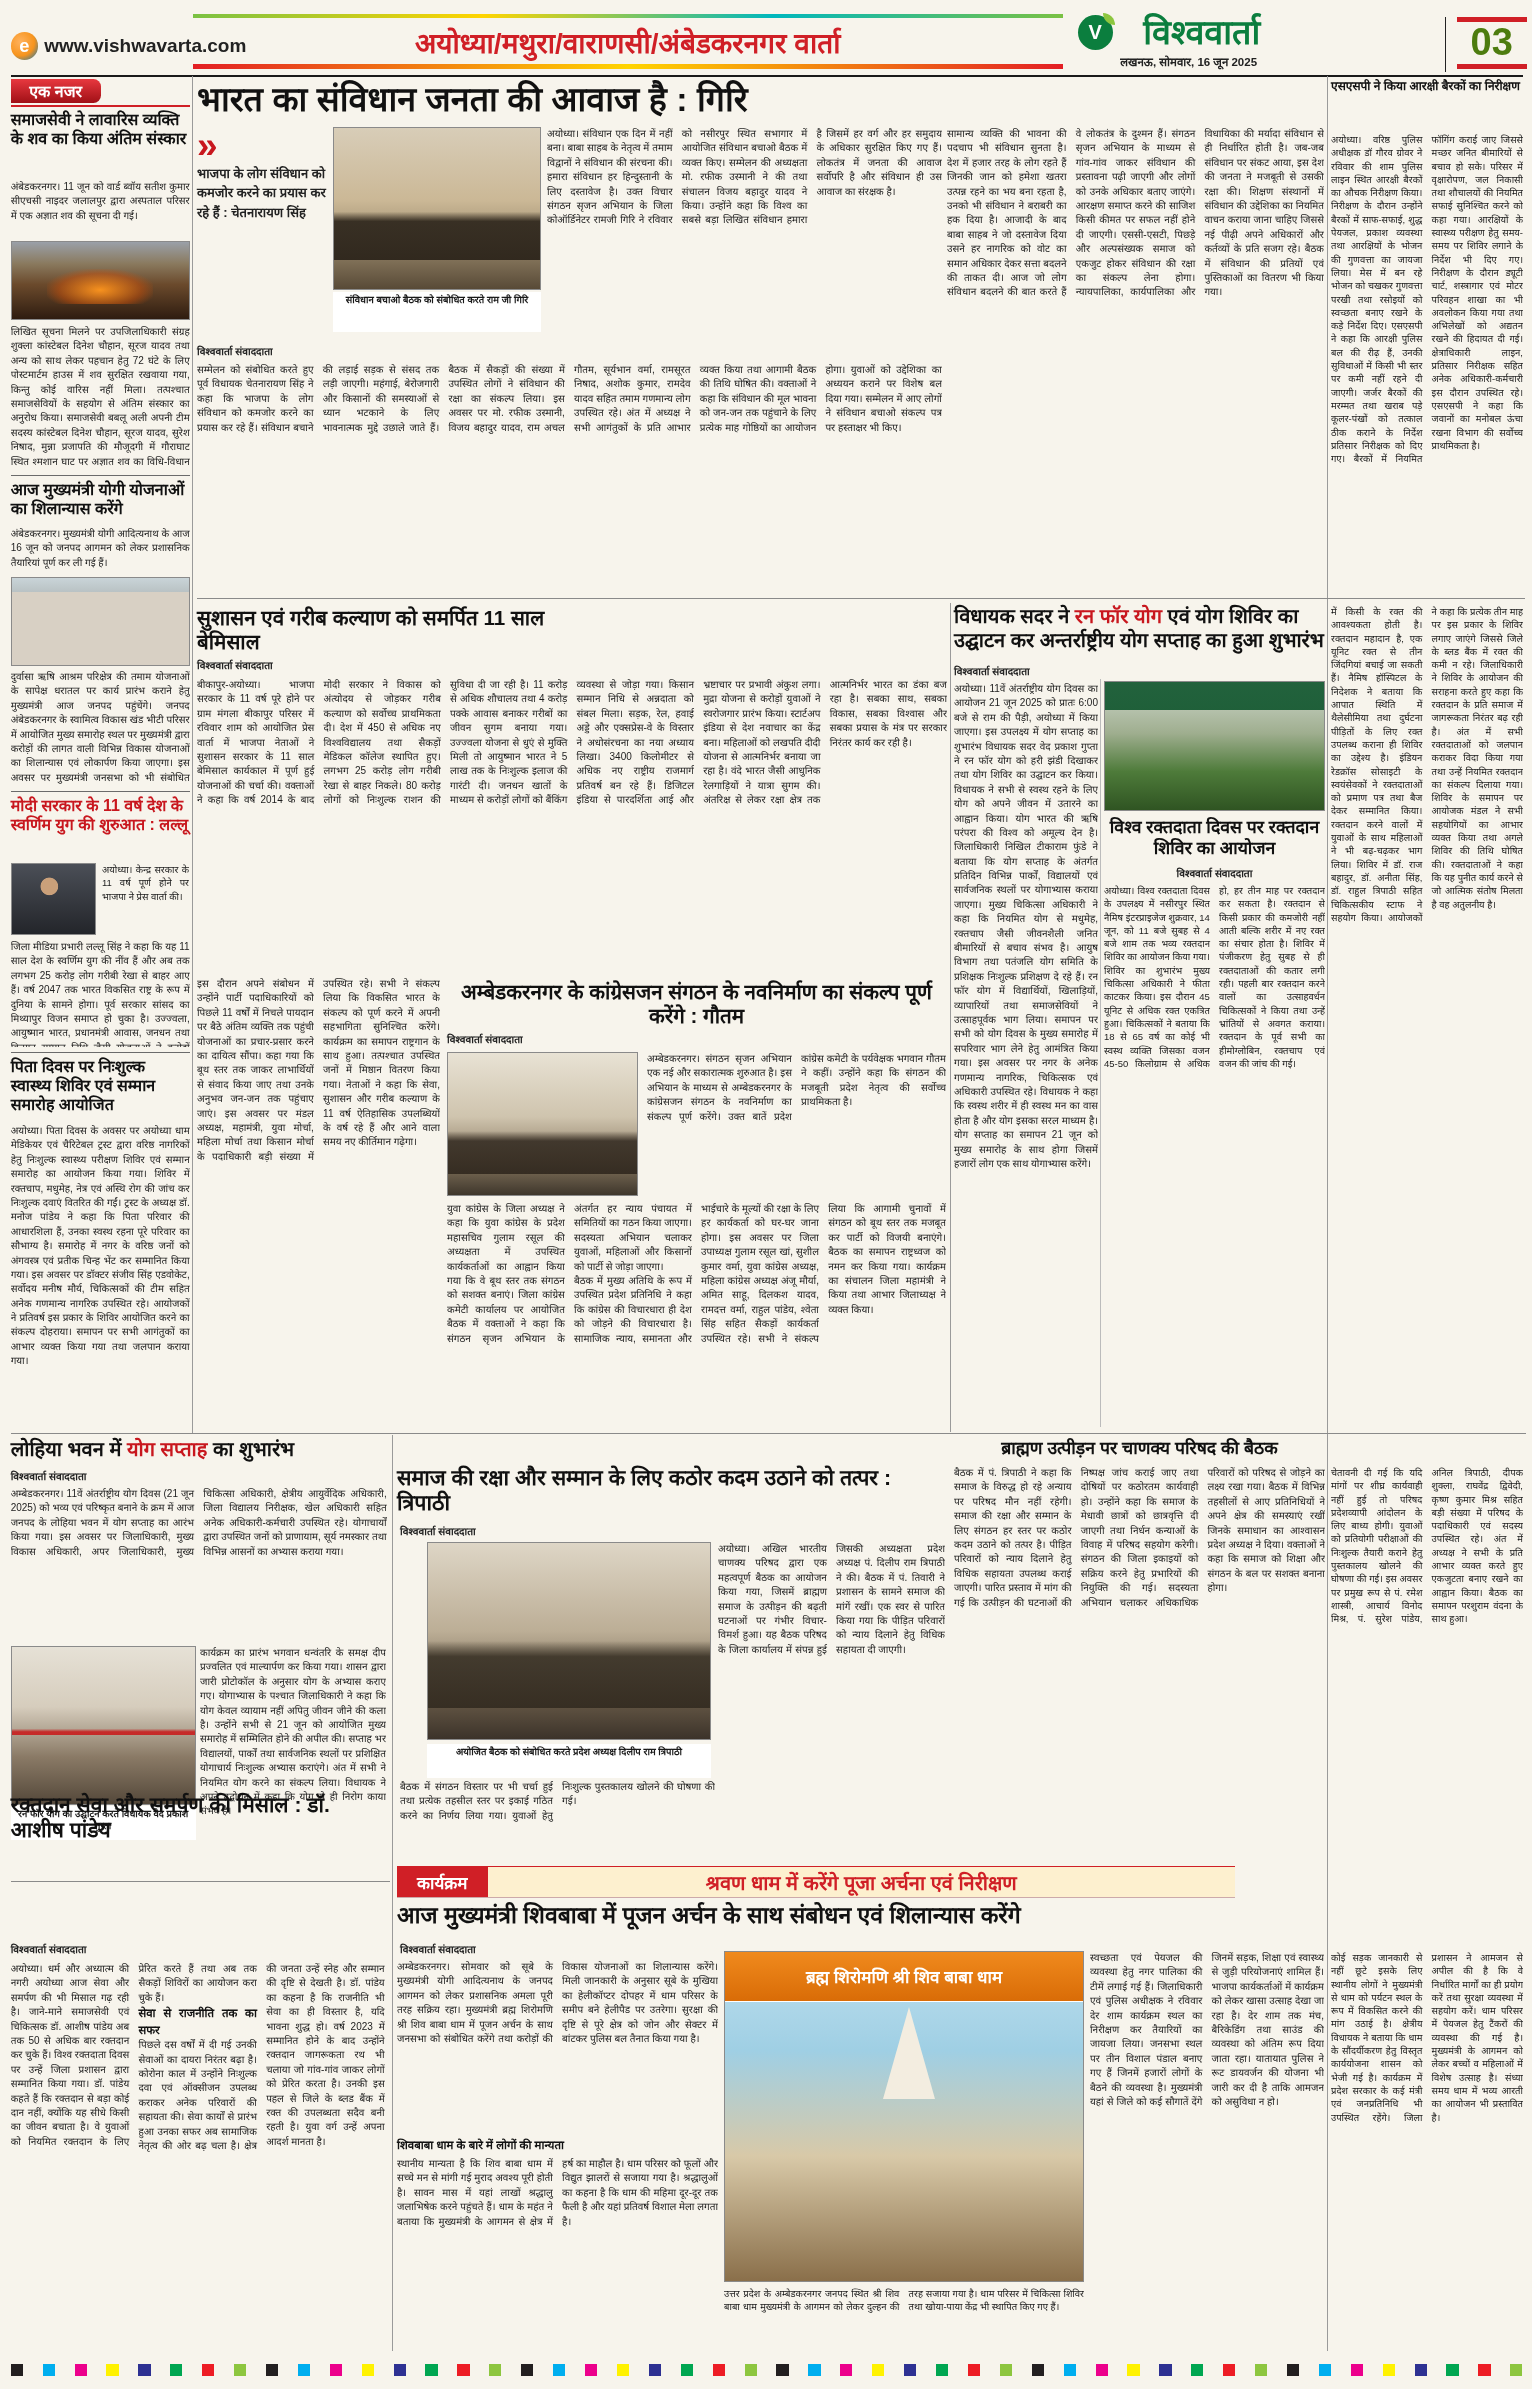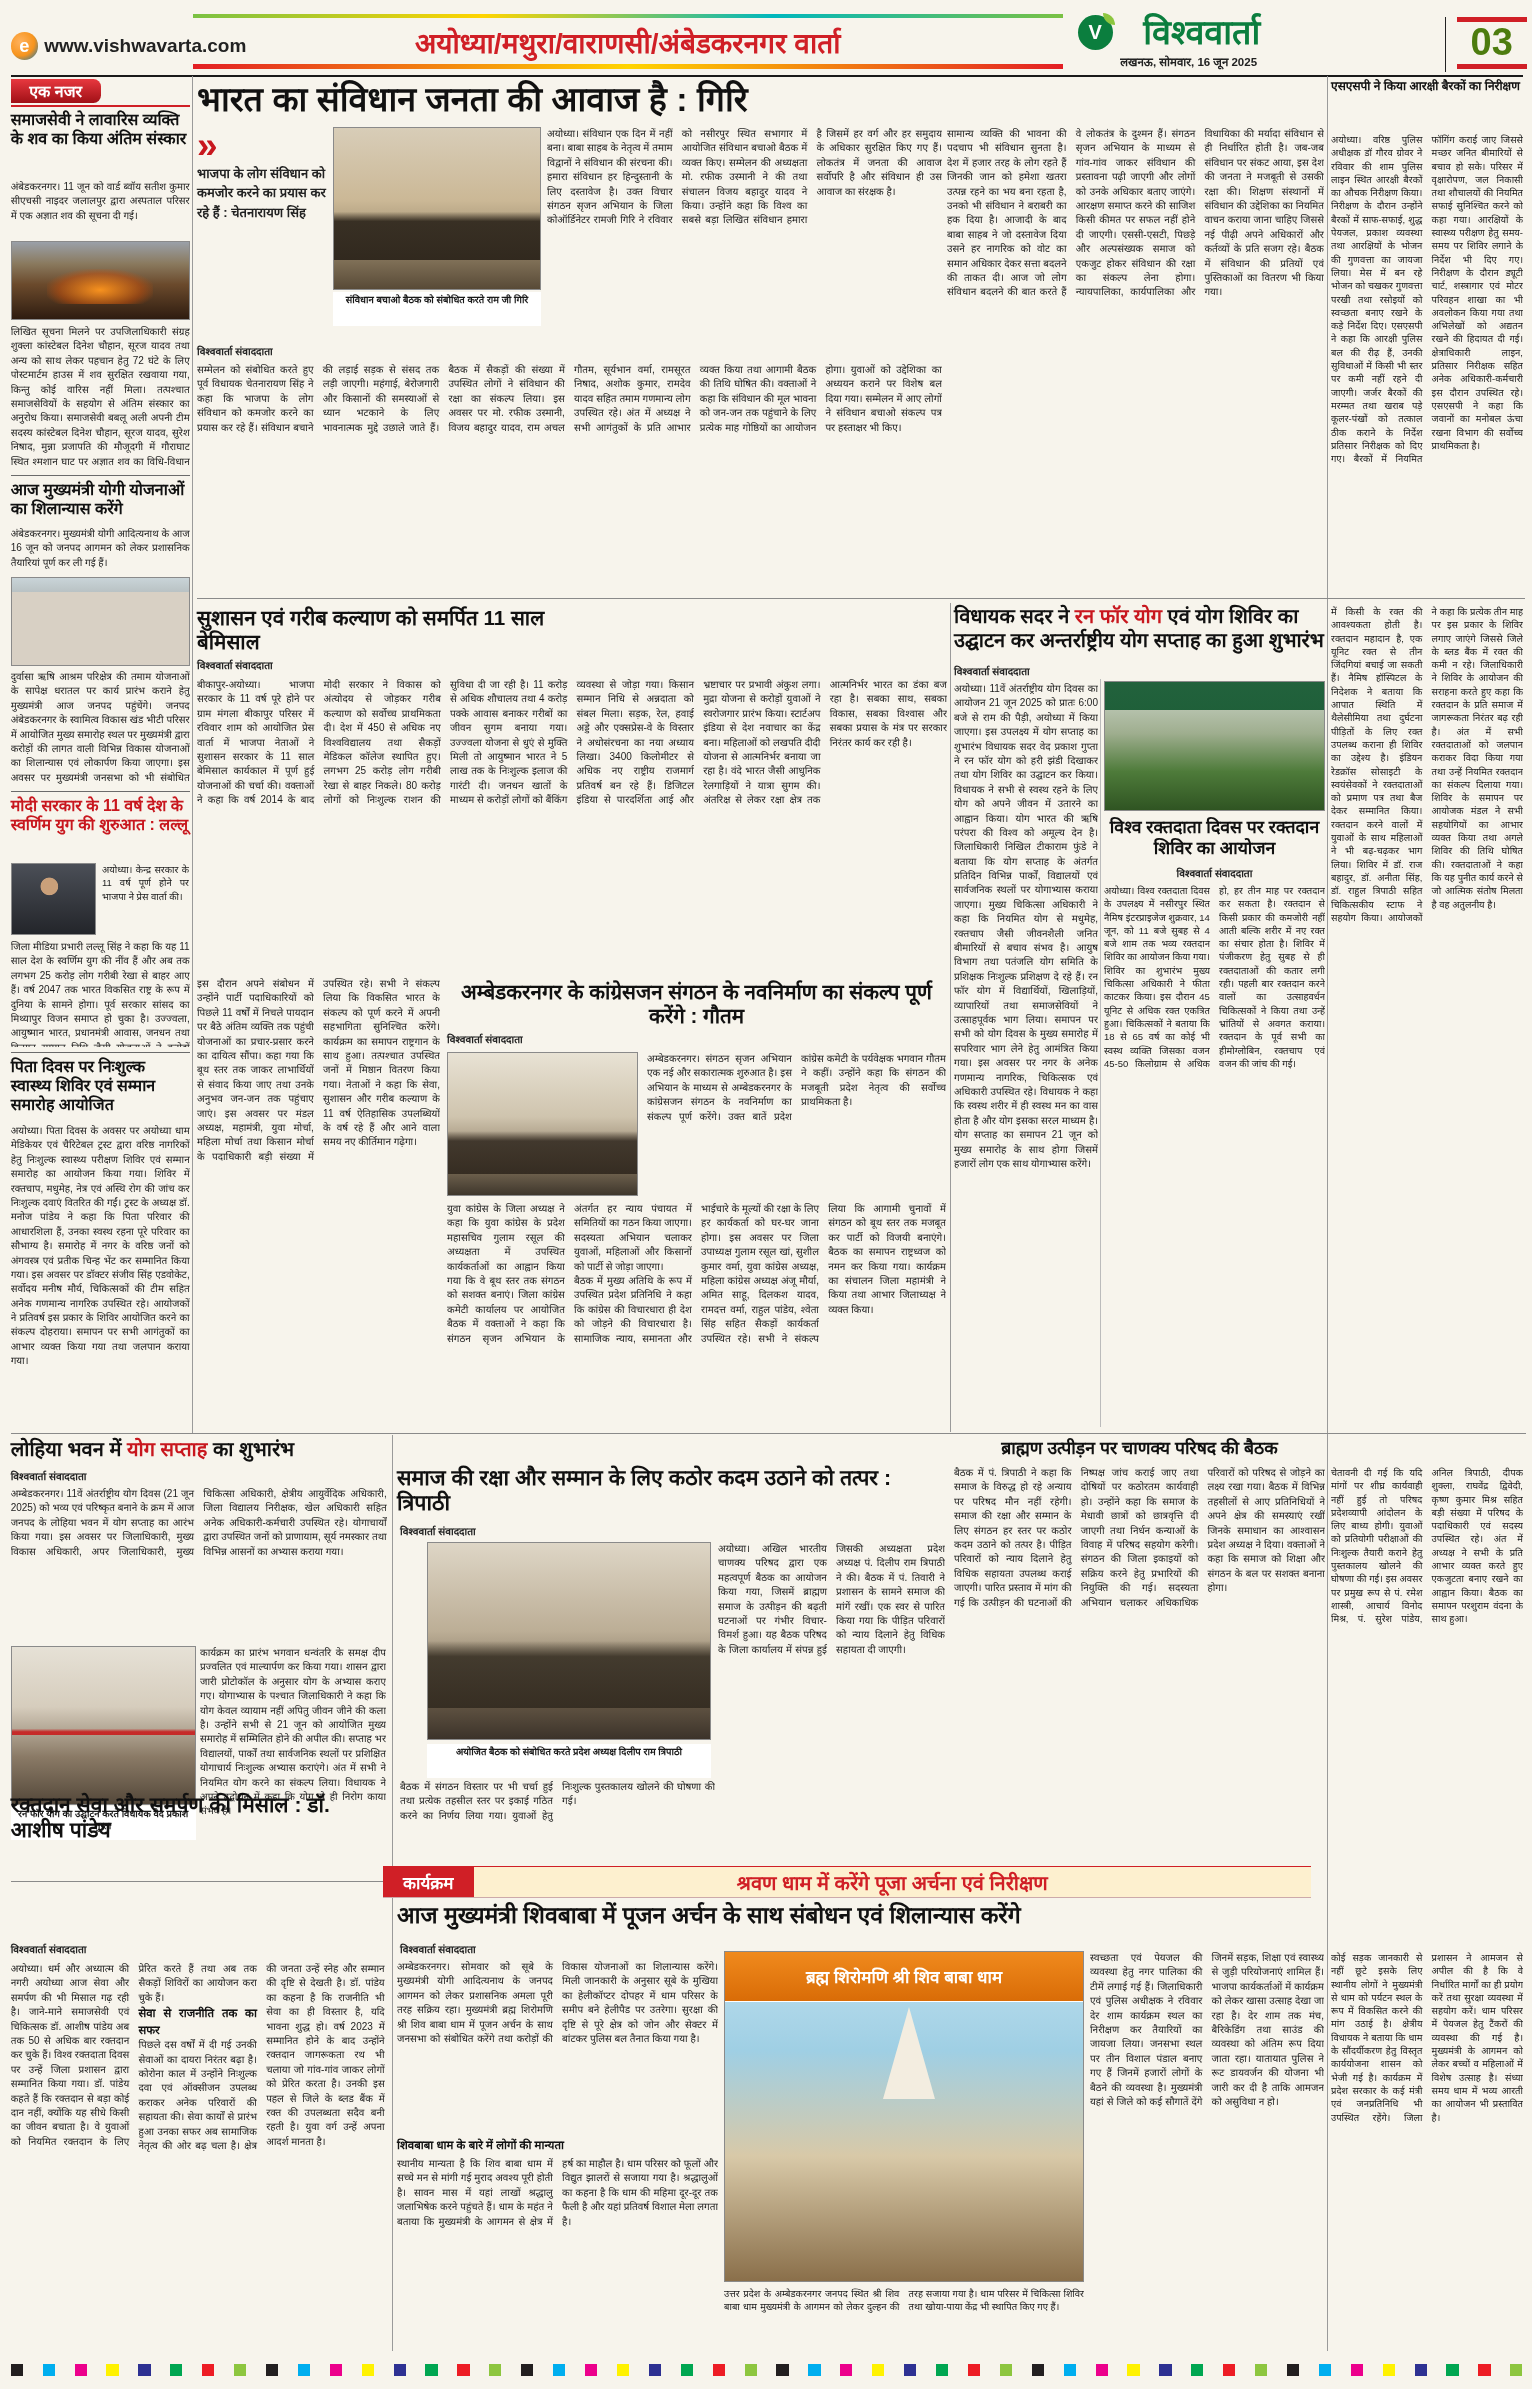--- a/index.html
+++ b/index.html
@@ -44,21 +44,21 @@
   .topline{position:absolute;left:10.7px;top:75px;width:1512px;height:2.3px;background:#1a1a1a;}
   
   .eknazar{position:absolute;left:10.7px;top:79px;width:90px;height:24.4px;background:linear-gradient(180deg,#e8383f,#a01016);color:#fff;font-size:16px;font-weight:700;display:flex;align-items:center;justify-content:center;border-radius:0 7.6px 7.6px 0;}
   .ekunder{position:absolute;left:10.7px;top:105px;width:179px;height:1.5px;background:#d01f26;}
   
   .kicker{position:absolute;left:197px;top:131px;width:130px;height:186px;}
   .qmark{color:#c8171e;font-size:37px;font-weight:700;line-height:.8;display:block;}
   .qmark::before{content:"»";}
   .kicktxt{font-size:13px;font-weight:700;line-height:1.5;color:#222;margin-top:3.1px;}
   
-  .kk{position:absolute;left:383px;top:1866px;width:928px;height:32px;background:#fdf0cf;border-top:1.5px solid #d01f26;border-bottom:0.8px solid #caa;display:flex;align-items:center;}
+  .kk{position:absolute;left:397px;top:1866px;width:838px;height:32px;background:#fdf0cf;border-top:1.5px solid #d01f26;border-bottom:0.8px solid #caa;display:flex;align-items:center;}
   .kklabel{background:#d01f26;color:#fff;font-weight:700;font-size:17px;height:100%;display:flex;align-items:center;padding:0 20px;}
   .kktitle{flex:1;text-align:center;color:#d01f26;font-weight:700;font-size:20px;}
   
   #ph-cremation{background:linear-gradient(180deg,#9aa0a8 0%,#8a7a5f 28%,#6b4a2c 55%,#2e1c10 100%);}
   #ph-cremation::after{content:"";position:absolute;left:20%;top:35%;width:60%;height:45%;background:radial-gradient(ellipse at 50% 60%,rgba(255,150,30,.95),rgba(200,80,10,.5) 55%,rgba(60,30,10,0) 75%);}
   #ph-venue{background:linear-gradient(180deg,#c9d4d8 0%,#b9c2c4 16%,#d8d0c4 16%),repeating-linear-gradient(180deg,rgba(176,40,40,.95) 0 8.4px,rgba(226,216,200,.9) 8.4px 13px);}
   #ph-meeting{background:linear-gradient(180deg,rgba(0,0,0,0) 52%,rgba(35,28,20,.85) 58%,rgba(35,28,20,.85) 82%,rgba(0,0,0,0) 82%),linear-gradient(180deg,#d8cdb8 0%,#cbb896 45%,#9b8a6d 70%,#584a37 100%);}
   #ph-yoga{background:linear-gradient(180deg,rgba(15,85,45,.9) 0 22%,rgba(0,0,0,0) 22%),linear-gradient(180deg,#cfd8cd 0%,#9fae8f 40%,#4e7b3a 70%,#2f5422 100%);}
   #ph-congress{background:linear-gradient(180deg,rgba(0,0,0,0) 55%,rgba(40,32,24,.8) 62%,rgba(40,32,24,.8) 85%,rgba(0,0,0,0) 85%),linear-gradient(180deg,#e8e2d4 0%,#cfc4ae 45%,#8a7a62 75%,#3e362b 100%);}
   #ph-ribbon{background:linear-gradient(180deg,rgba(0,0,0,0) 52%,rgba(200,30,30,.9) 54%,rgba(200,30,30,.9) 56%,rgba(0,0,0,0) 56%),linear-gradient(180deg,#e6e1d6 0%,#d6cdbd 38%,#8a7a66 70%,#54483a 100%);}
@@ -137,21 +137,21 @@
     <div class="abs bt" style="left:10.7px;top:1124px;width:179px;height:302px;">अयोध्या। पिता दिवस के अवसर पर अयोध्या धाम मेडिकेयर एवं चैरिटेबल ट्रस्ट द्वारा वरिष्ठ नागरिकों हेतु निःशुल्क स्वास्थ्य परीक्षण शिविर एवं सम्मान समारोह का आयोजन किया गया। शिविर में रक्तचाप, मधुमेह, नेत्र एवं अस्थि रोग की जांच कर निःशुल्क दवाएं वितरित की गईं। ट्रस्ट के अध्यक्ष डॉ. मनोज पांडेय ने कहा कि पिता परिवार की आधारशिला हैं, उनका स्वस्थ रहना पूरे परिवार का सौभाग्य है। समारोह में नगर के वरिष्ठ जनों को अंगवस्त्र एवं प्रतीक चिन्ह भेंट कर सम्मानित किया गया। इस अवसर पर डॉक्टर संजीव सिंह एडवोकेट, सर्वोदय मनीष मौर्य, चिकित्सकों की टीम सहित अनेक गणमान्य नागरिक उपस्थित रहे। आयोजकों ने प्रतिवर्ष इस प्रकार के शिविर आयोजित करने का संकल्प दोहराया। समापन पर सभी आगंतुकों का आभार व्यक्त किया गया तथा जलपान कराया गया।</div>
   </aside>
 
   <section>
     <h1 class="abs hl" style="left:197px;top:79px;width:756px;height:44px;font-size:34px;">भारत का संविधान जनता की आवाज है : गिरि</h1>
     <div class="kicker">
       <span class="qmark"></span>
       <p class="kicktxt">भाजपा के लोग संविधान को कमजोर करने का प्रयास कर रहे हैं : चेतनारायण सिंह</p>
     </div>
     <div class="photo" id="ph-meeting" style="left:333px;top:127px;width:208px;height:163px;"></div>
-    <div class="abs cap" style="left:333px;top:292px;width:208px;height:34px;">संविधान बचाओ बैठक को संबोधित करते राम जी गिरि</div>
+    <div class="abs cap" style="left:333px;top:292px;width:208px;height:40px;">संविधान बचाओ बैठक को संबोधित करते राम जी गिरि</div>
     <div class="abs bt c3" style="left:547px;top:127px;width:395px;height:211px;">अयोध्या। संविधान एक दिन में नहीं बना। बाबा साहब के नेतृत्व में तमाम विद्वानों ने संविधान की संरचना की। हमारा संविधान हर हिन्दुस्तानी के लिए दस्तावेज है। उक्त विचार संगठन सृजन अभियान के जिला कोऑर्डिनेटर रामजी गिरि ने रविवार को नसीरपुर स्थित सभागार में आयोजित संविधान बचाओ बैठक में व्यक्त किए। सम्मेलन की अध्यक्षता मो. रफीक उस्मानी ने की तथा संचालन विजय बहादुर यादव ने किया। उन्होंने कहा कि विश्व का सबसे बड़ा लिखित संविधान हमारा है जिसमें हर वर्ग और हर समुदाय के अधिकार सुरक्षित किए गए हैं। लोकतंत्र में जनता की आवाज सर्वोपरि है और संविधान ही उस आवाज का संरक्षक है।</div>
     <div class="abs byline" style="left:197px;top:344px;width:168px;">विश्ववार्ता संवाददाता</div>
     <div class="abs bt c6" style="left:197px;top:363px;width:745px;height:231px;">सम्मेलन को संबोधित करते हुए पूर्व विधायक चेतनारायण सिंह ने कहा कि भाजपा के लोग संविधान को कमजोर करने का प्रयास कर रहे हैं। संविधान बचाने की लड़ाई सड़क से संसद तक लड़ी जाएगी। महंगाई, बेरोजगारी और किसानों की समस्याओं से ध्यान भटकाने के लिए भावनात्मक मुद्दे उछाले जाते हैं। बैठक में सैकड़ों की संख्या में उपस्थित लोगों ने संविधान की रक्षा का संकल्प लिया। इस अवसर पर मो. रफीक उस्मानी, विजय बहादुर यादव, राम अचल गौतम, सूर्यभान वर्मा, रामसूरत निषाद, अशोक कुमार, रामदेव यादव सहित तमाम गणमान्य लोग उपस्थित रहे। अंत में अध्यक्ष ने सभी आगंतुकों के प्रति आभार व्यक्त किया तथा आगामी बैठक की तिथि घोषित की। वक्ताओं ने कहा कि संविधान की मूल भावना को जन-जन तक पहुंचाने के लिए प्रत्येक माह गोष्ठियों का आयोजन होगा। युवाओं को उद्देशिका का अध्ययन कराने पर विशेष बल दिया गया। सम्मेलन में आए लोगों ने संविधान बचाओ संकल्प पत्र पर हस्ताक्षर भी किए।</div>
     <div class="abs bt c3" style="left:947px;top:127px;width:377px;height:469px;">सामान्य व्यक्ति की भावना की पदचाप भी संविधान सुनता है। देश में हजार तरह के लोग रहते हैं जिनकी जान को हमेशा खतरा उत्पन्न रहने का भय बना रहता है, उनको भी संविधान ने बराबरी का हक दिया है। आजादी के बाद बाबा साहब ने जो दस्तावेज दिया उसने हर नागरिक को वोट का समान अधिकार देकर सत्ता बदलने की ताकत दी। आज जो लोग संविधान बदलने की बात करते हैं वे लोकतंत्र के दुश्मन हैं। संगठन सृजन अभियान के माध्यम से गांव-गांव जाकर संविधान की प्रस्तावना पढ़ी जाएगी और लोगों को उनके अधिकार बताए जाएंगे। आरक्षण समाप्त करने की साजिश किसी कीमत पर सफल नहीं होने दी जाएगी। एससी-एसटी, पिछड़े और अल्पसंख्यक समाज को एकजुट होकर संविधान की रक्षा का संकल्प लेना होगा। न्यायपालिका, कार्यपालिका और विधायिका की मर्यादा संविधान से ही निर्धारित होती है। जब-जब संविधान पर संकट आया, इस देश की जनता ने मजबूती से उसकी रक्षा की। शिक्षण संस्थानों में संविधान की उद्देशिका का नियमित वाचन कराया जाना चाहिए जिससे नई पीढ़ी अपने अधिकारों और कर्तव्यों के प्रति सजग रहे। बैठक में संविधान की प्रतियों एवं पुस्तिकाओं का वितरण भी किया गया।</div>
   </section>
 
   <section>
     <h2 class="abs hl" style="left:1331px;top:79px;width:192px;height:50px;font-size:12px;">एसएसपी ने किया आरक्षी बैरकों का निरीक्षण</h2>
     <div class="abs bt bt-sm c2" style="left:1331px;top:133px;width:192px;height:463px;">अयोध्या। वरिष्ठ पुलिस अधीक्षक डॉ गौरव ग्रोवर ने रविवार की शाम पुलिस लाइन स्थित आरक्षी बैरकों का औचक निरीक्षण किया। निरीक्षण के दौरान उन्होंने बैरकों में साफ-सफाई, शुद्ध पेयजल, प्रकाश व्यवस्था तथा आरक्षियों के भोजन की गुणवत्ता का जायजा लिया। मेस में बन रहे भोजन को चखकर गुणवत्ता परखी तथा रसोइयों को स्वच्छता बनाए रखने के कड़े निर्देश दिए। एसएसपी ने कहा कि आरक्षी पुलिस बल की रीढ़ हैं, उनकी सुविधाओं में किसी भी स्तर पर कमी नहीं रहने दी जाएगी। जर्जर बैरकों की मरम्मत तथा खराब पड़े कूलर-पंखों को तत्काल ठीक कराने के निर्देश प्रतिसार निरीक्षक को दिए गए। बैरकों में नियमित फॉगिंग कराई जाए जिससे मच्छर जनित बीमारियों से बचाव हो सके। परिसर में वृक्षारोपण, जल निकासी तथा शौचालयों की नियमित सफाई सुनिश्चित करने को कहा गया। आरक्षियों के स्वास्थ्य परीक्षण हेतु समय-समय पर शिविर लगाने के निर्देश भी दिए गए। निरीक्षण के दौरान ड्यूटी चार्ट, शस्त्रागार एवं मोटर परिवहन शाखा का भी अवलोकन किया गया तथा अभिलेखों को अद्यतन रखने की हिदायत दी गई। क्षेत्राधिकारी लाइन, प्रतिसार निरीक्षक सहित अनेक अधिकारी-कर्मचारी इस दौरान उपस्थित रहे। एसएसपी ने कहा कि जवानों का मनोबल ऊंचा रखना विभाग की सर्वोच्च प्राथमिकता है।</div>
   </section>

